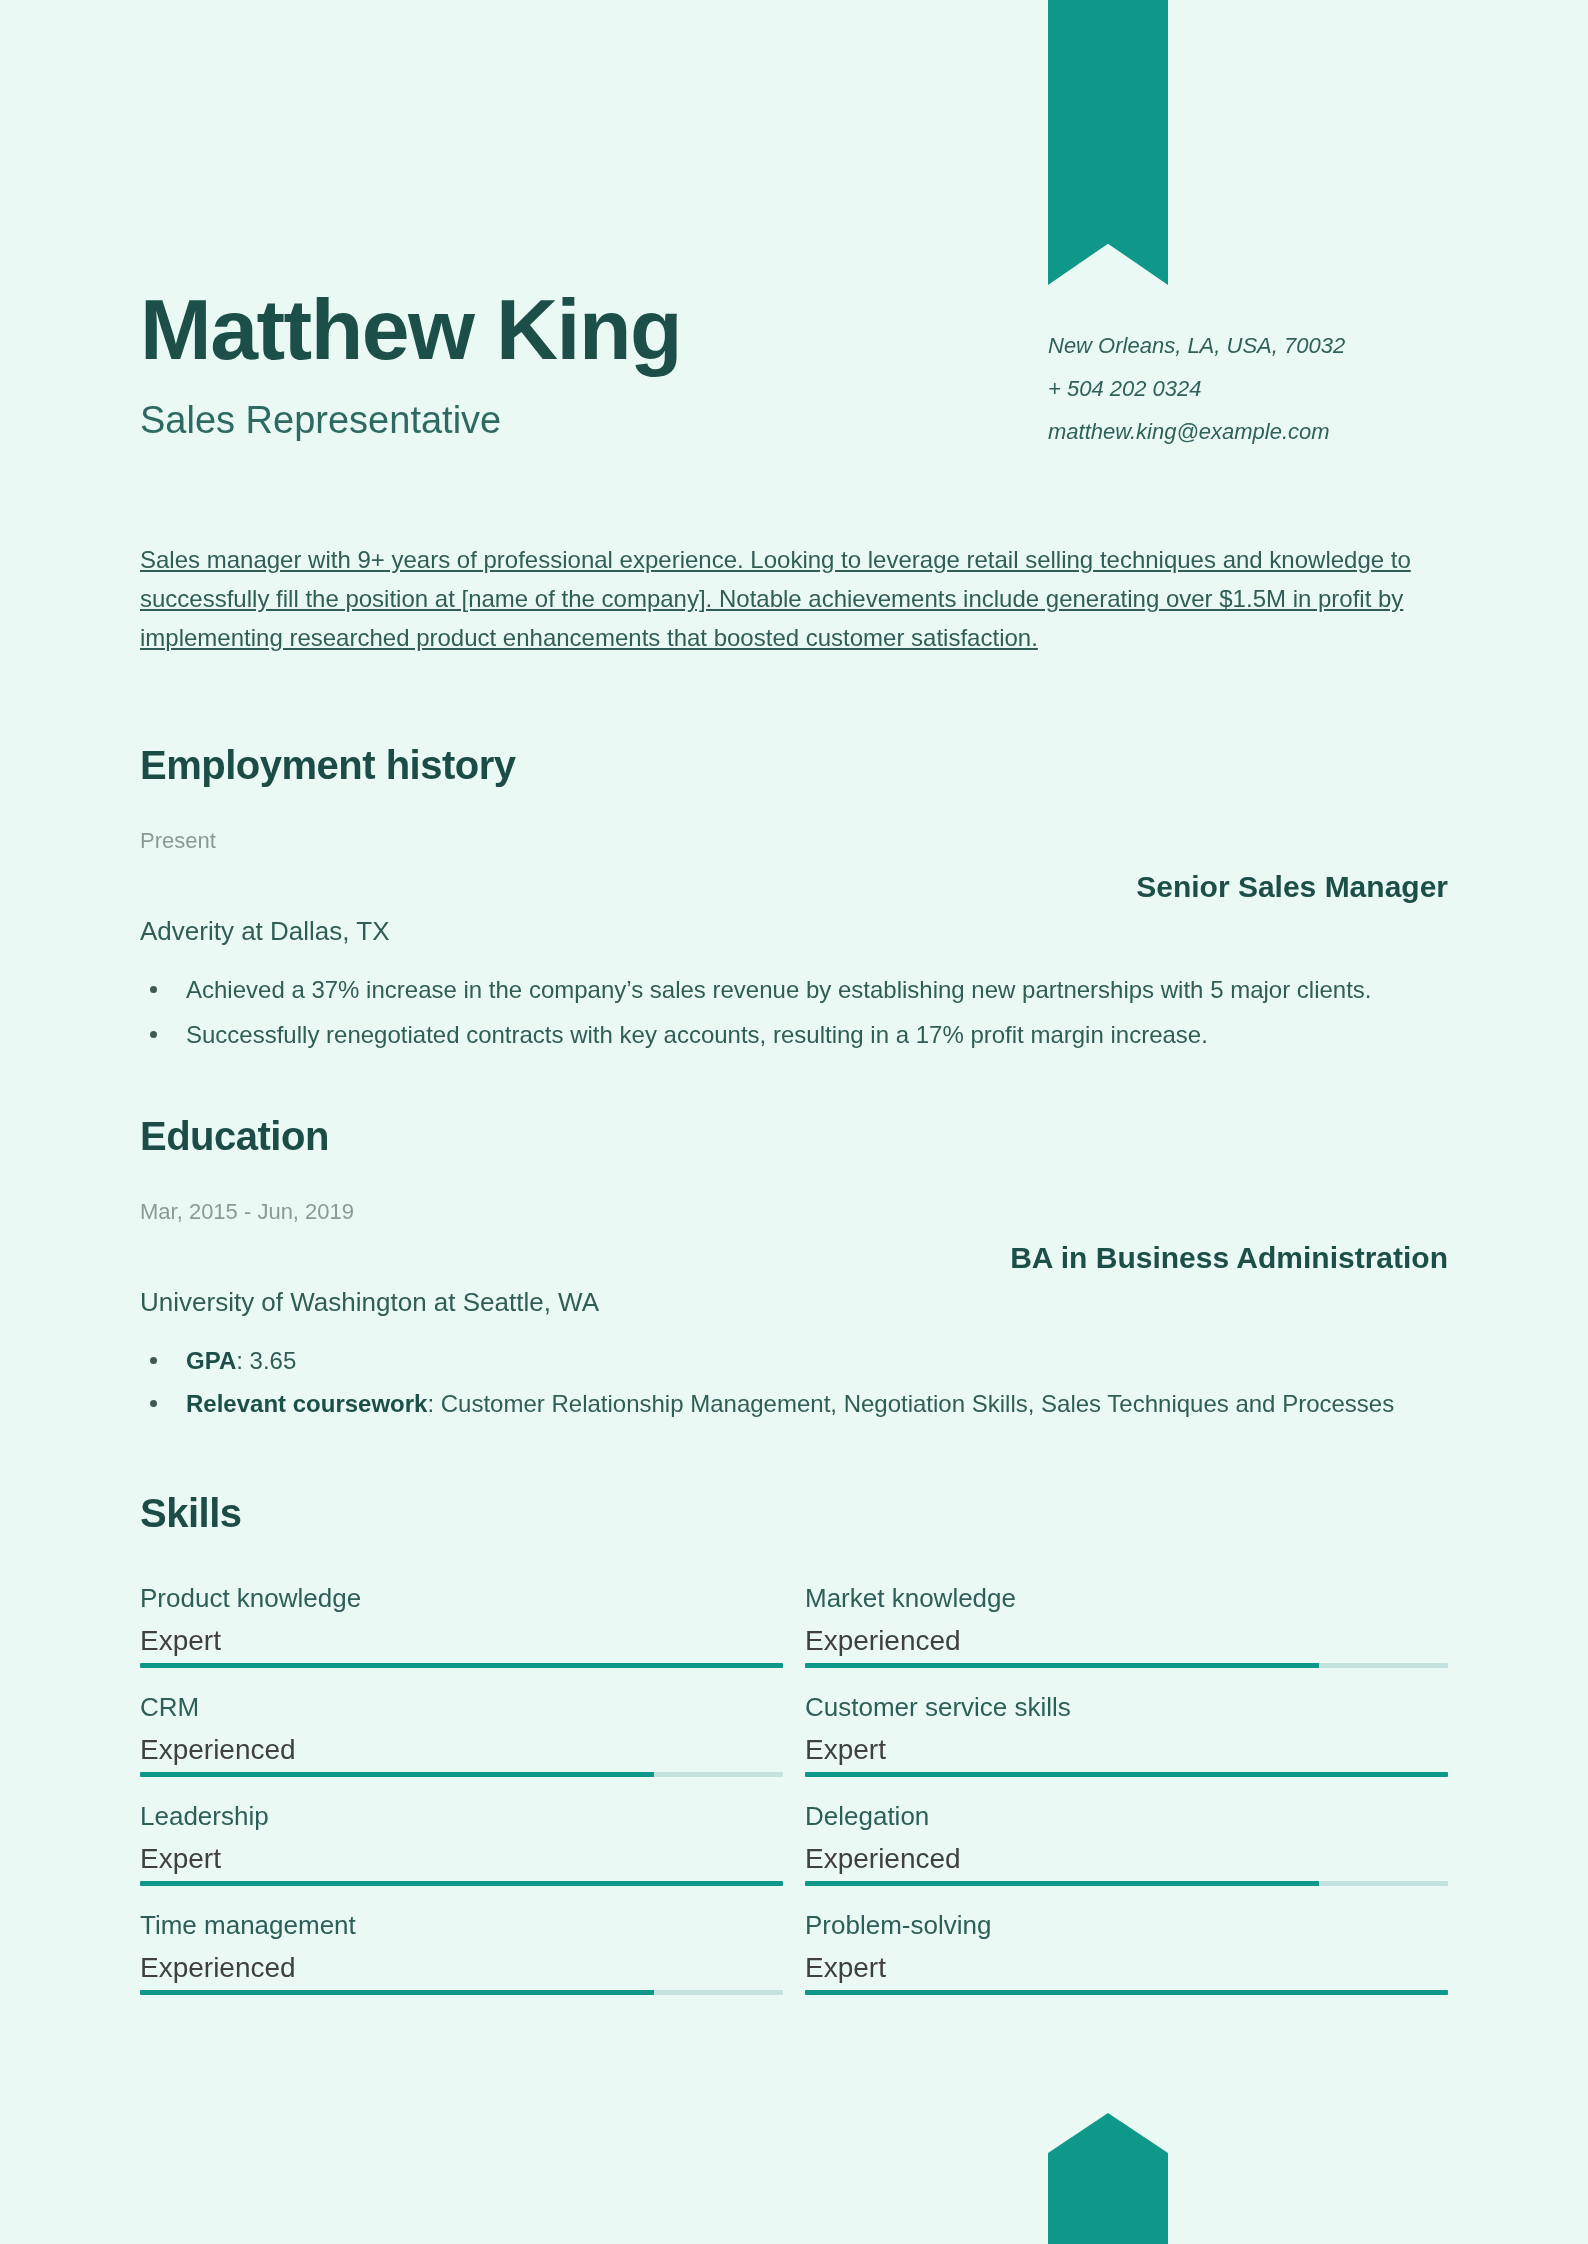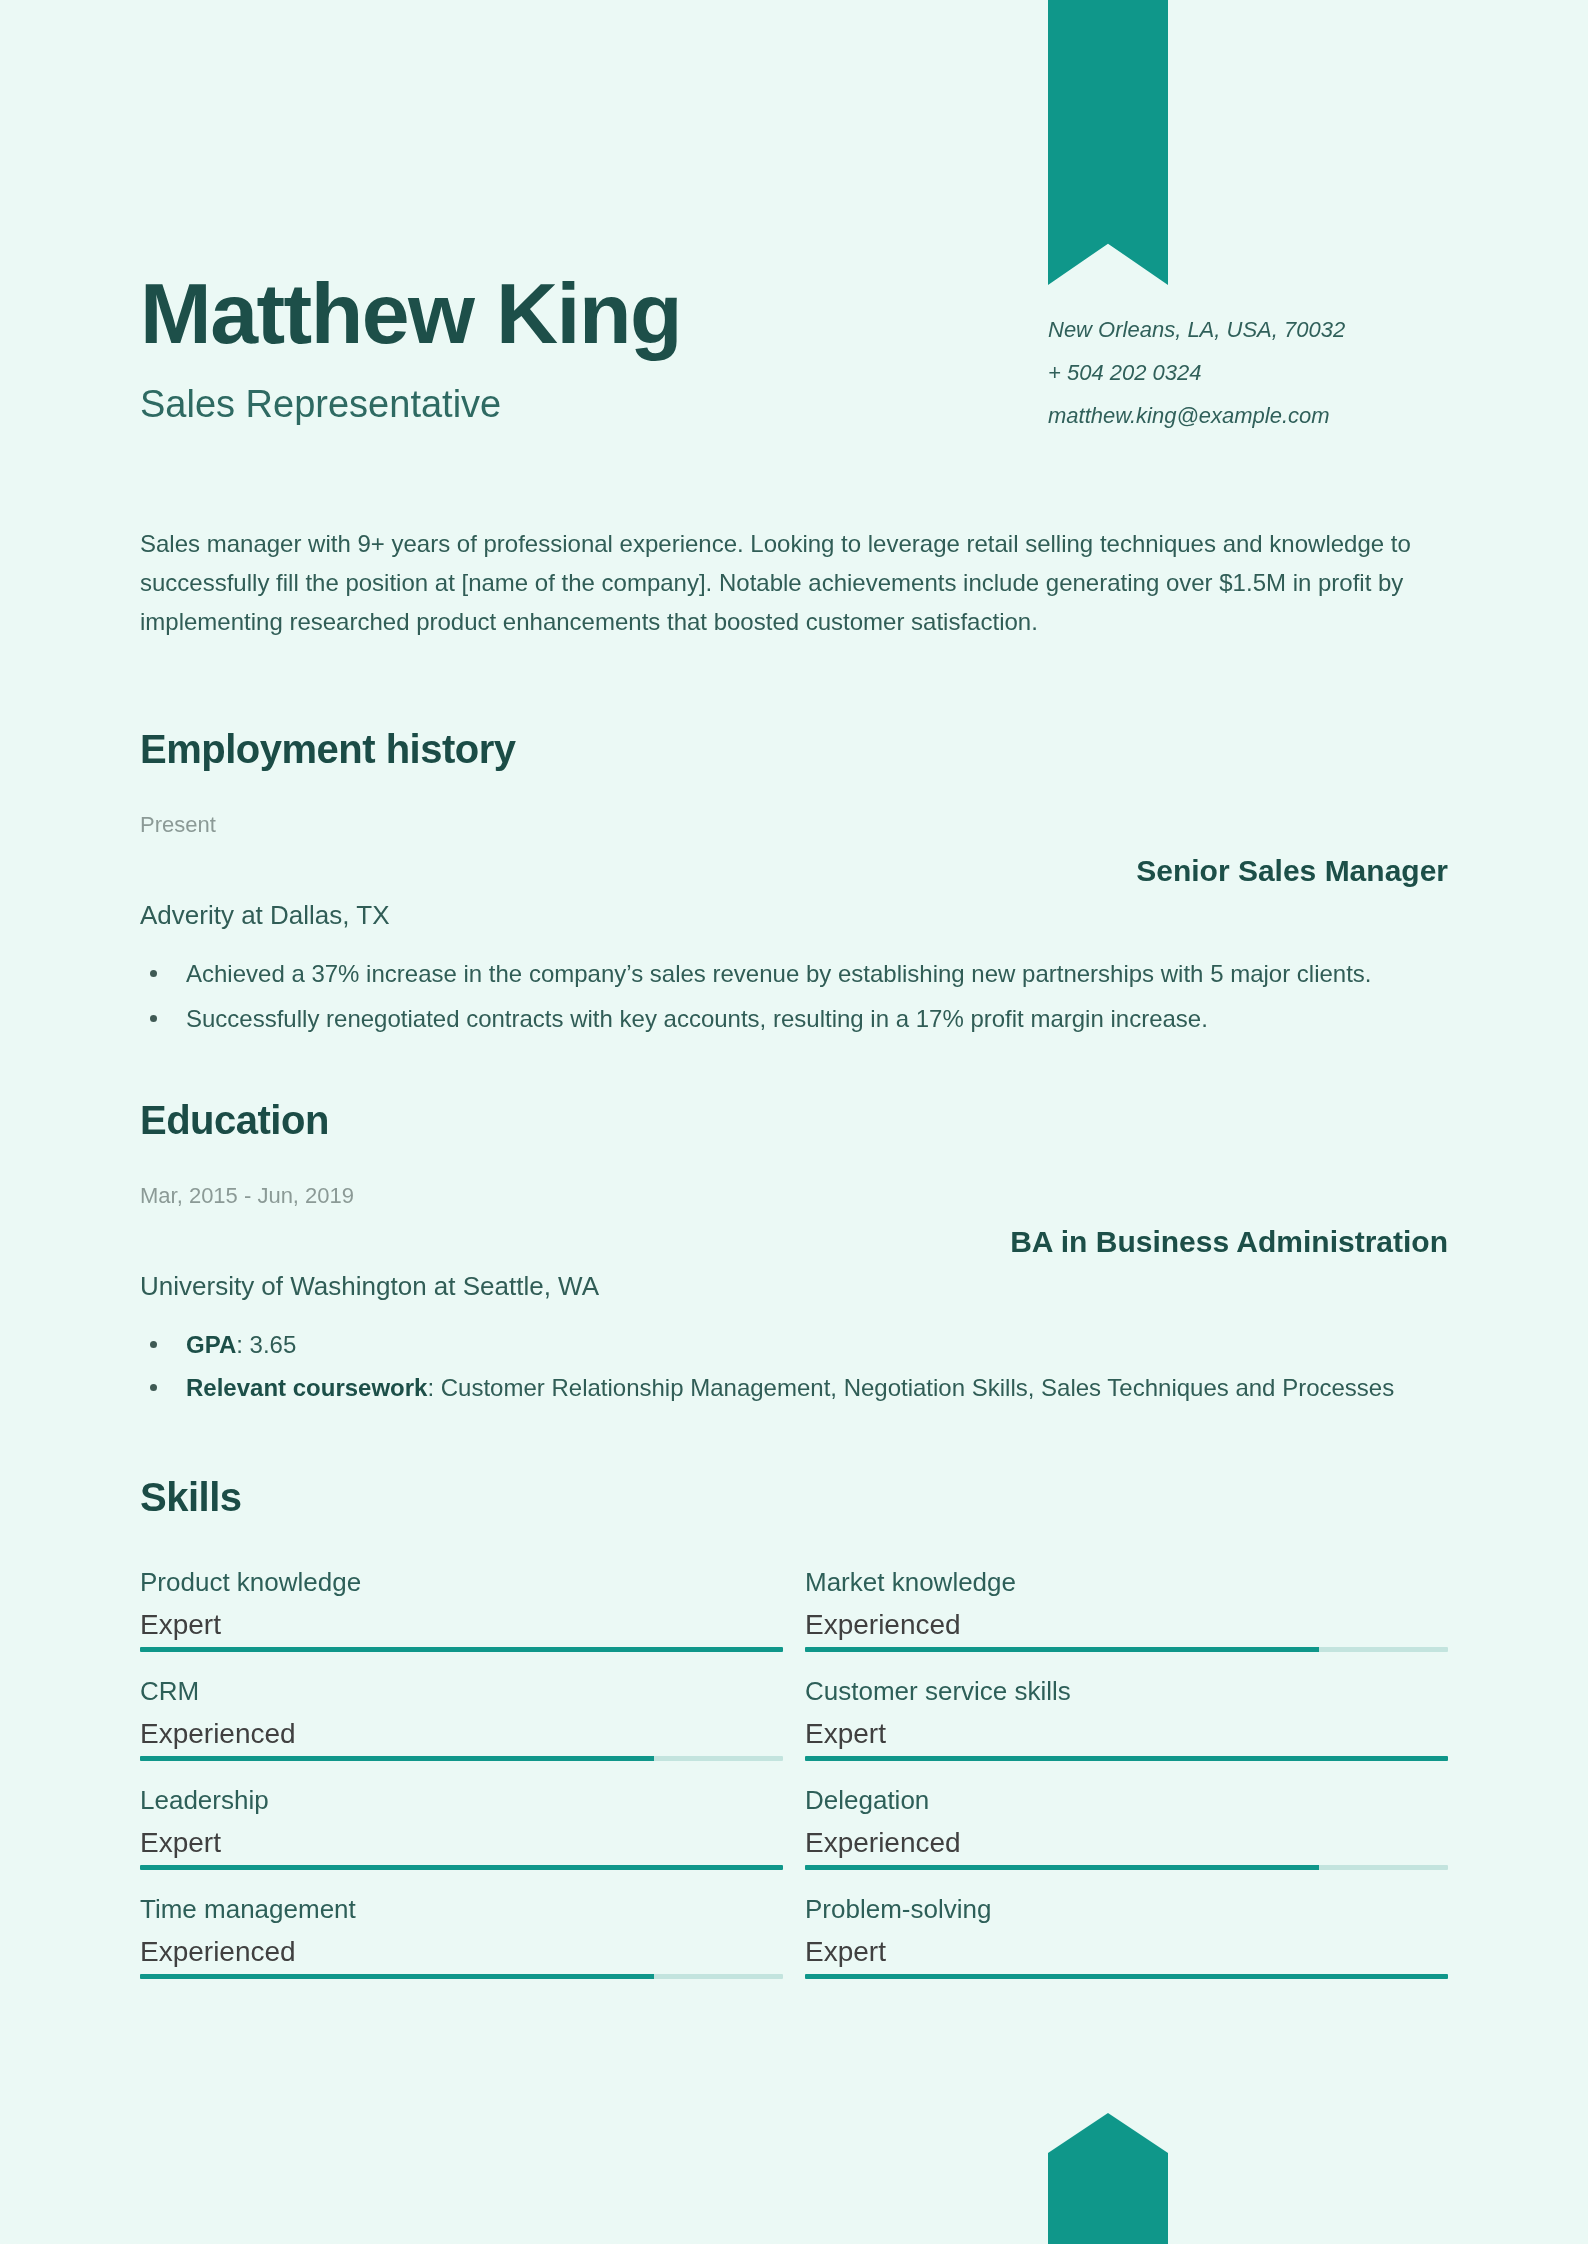--- a/index.html
+++ b/index.html
@@ -8,21 +8,21 @@
     background: #ebf9f5;
     font-family: "Liberation Sans", "DejaVu Sans", sans-serif;
   }
   .page {
     position: relative;
     width: 1588px;
     height: 2244px;
     background: #ebf9f5;
     overflow: hidden;
     box-sizing: border-box;
-    padding: 0 140px;
+    padding: 16px 140px;
     color: #305d56;
   }
   
   .ribbon-top {
     position: absolute;
     left: 1048px; top: 0;
     width: 120px; height: 285px;
     background: #0f978a;
     clip-path: polygon(0 0, 100% 0, 100% 100%, 50% 85.5%, 0 100%);
   }
@@ -59,20 +59,21 @@
     color: #30605a;
     white-space: nowrap;
   }
   
   .summary {
     margin: 100px 0 0 0;
     font-size: 24px;
     line-height: 39px;
     color: #305d56;
     max-width: 1308px;
+    text-decoration: underline;
   }
   
   .section-emp { margin-top: 86px; }
   .section-edu { margin-top: 64px; }
   .section-skills { margin-top: 72px; }
   h2.section-heading {
     margin: 0;
     font-size: 40px;
     line-height: 44px;
     font-weight: 800;

